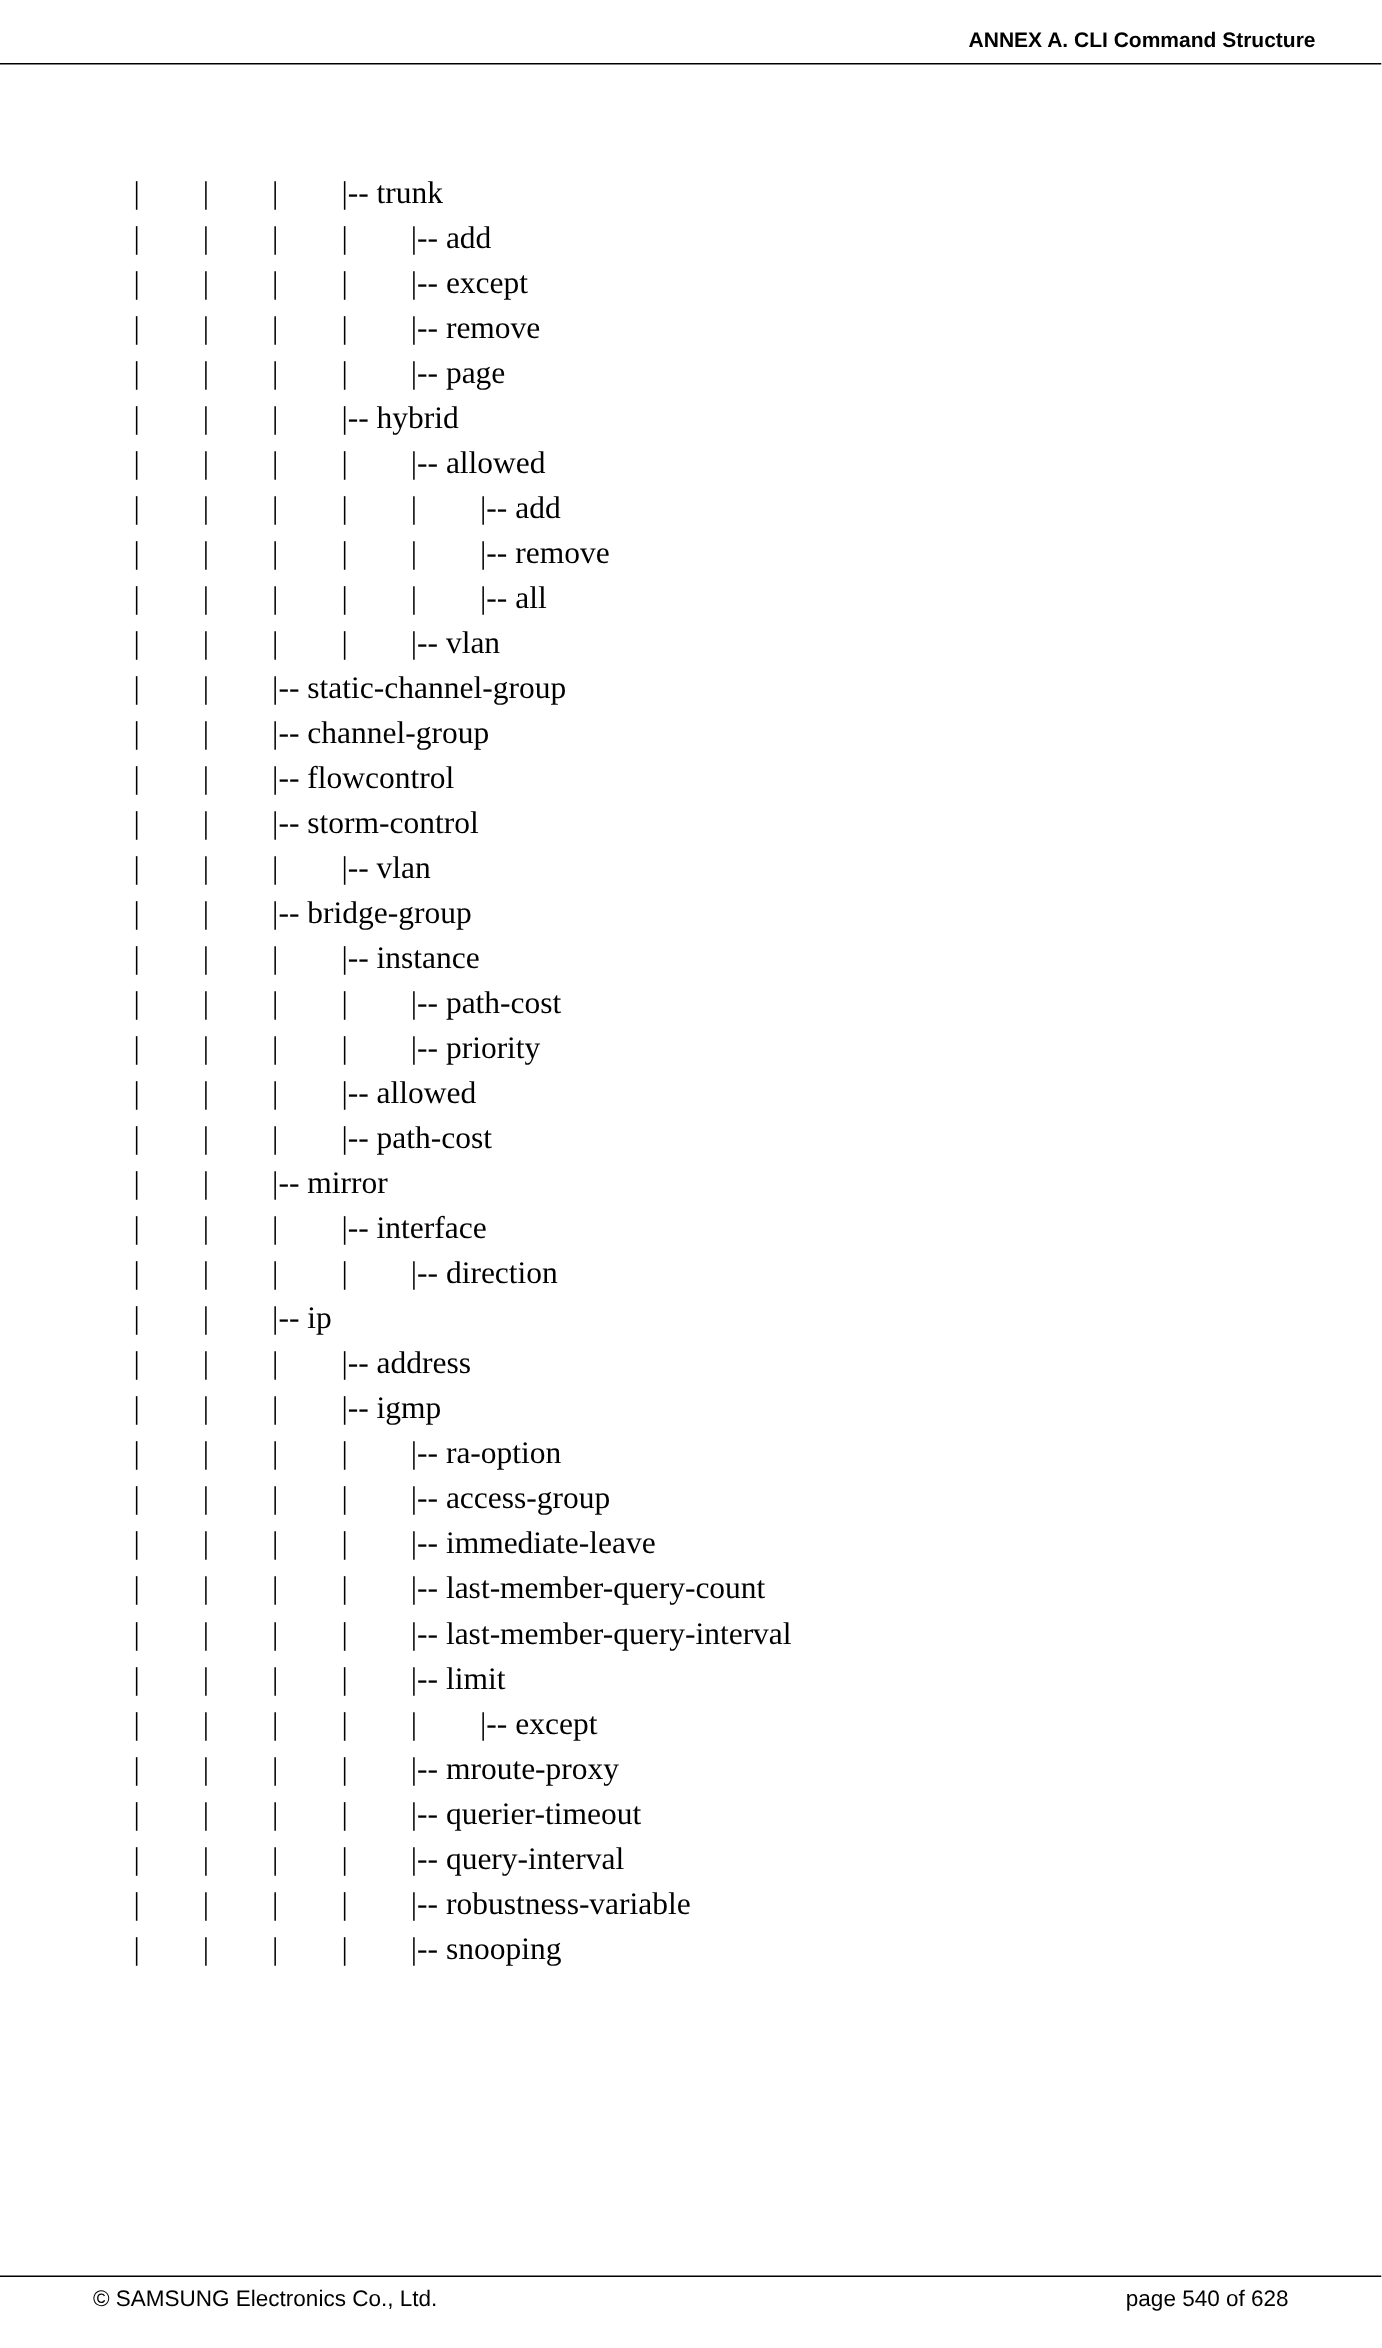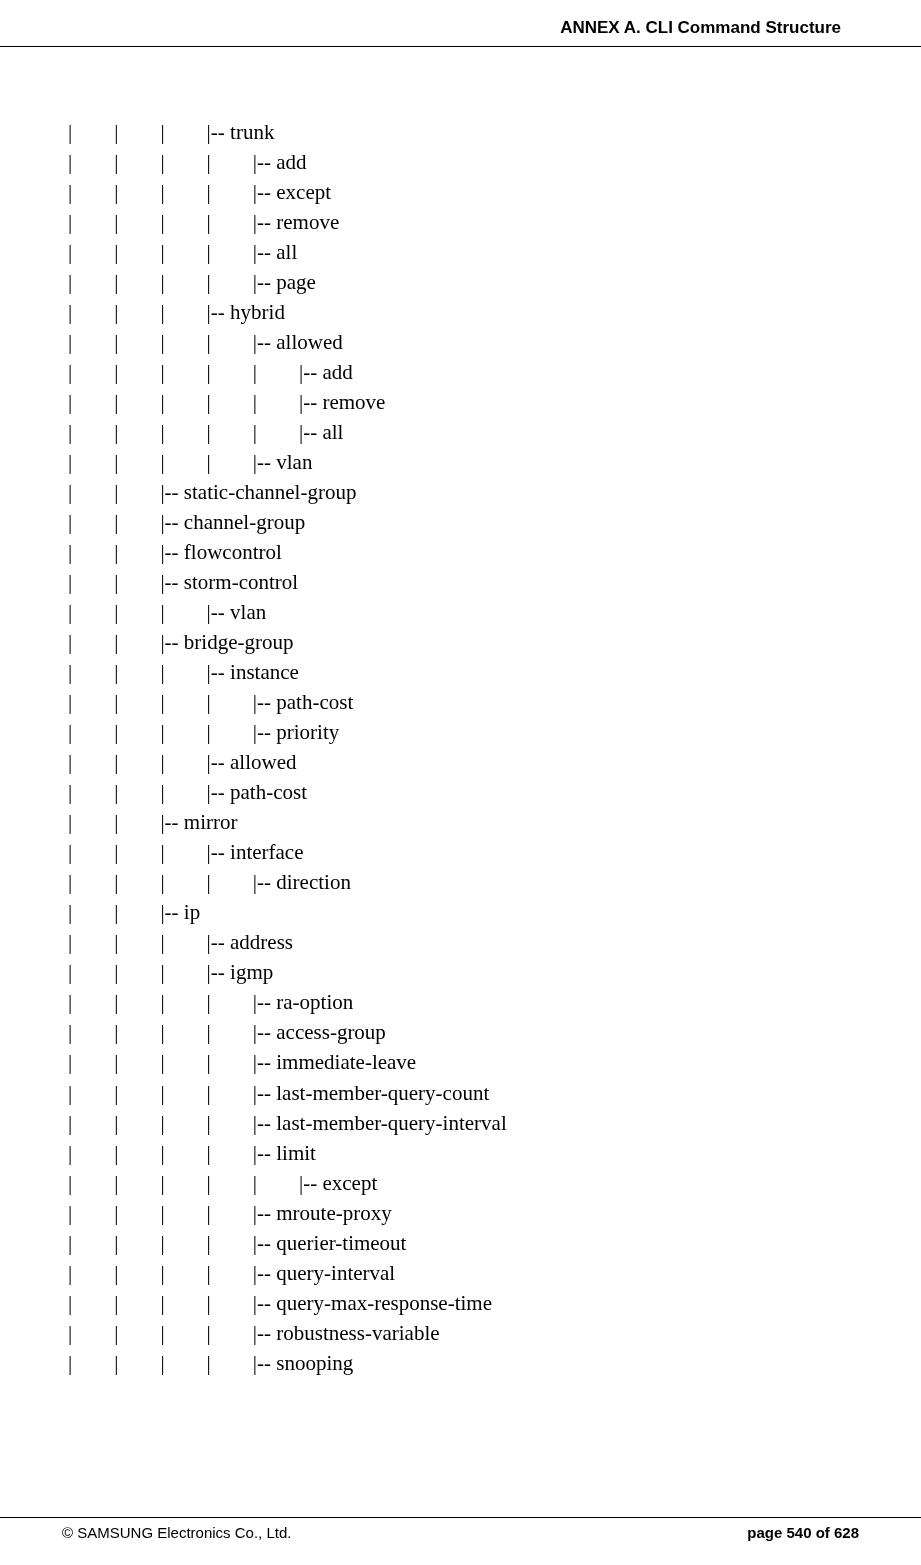--- a/index.html
+++ b/index.html
@@ -9,67 +9,67 @@
       background: #fff;
       width: 921px;
       height: 1565px;
       box-sizing: border-box;
       position: relative;
     }
     .header {
       text-align: right;
       font-family: Arial, Helvetica, sans-serif;
       font-weight: bold;
-      font-size: 17px;
-      padding: 18px 80px 8px 62px;
+      font-size: 14px;
+      padding: 18px 44px 8px 62px;
       border-bottom: 1px solid #000;
       margin: 0 0 0 0;
     }
     .content {
       padding: 70px 60px 0 68px;
       font-size: 21px;
       line-height: 1.43;
     }
     .content .line {
       white-space: pre;
+      margin-left: 21px;
     }
     .footer {
       position: absolute;
       bottom: 24px;
       left: 0;
       right: 0;
       border-top: 1px solid #000;
       padding: 6px 62px 0 62px;
       font-family: Arial, Helvetica, sans-serif;
       font-size: 15px;
       display: flex;
       justify-content: space-between;
       margin-top: 36px;
     }
     .footer .left {
       text-align: left;
     }
     .footer .right {
       text-align: left;
-      font-weight: bold;
+      font-weight: normal;
     }
   </style>
 </head>
 <body>
 
 <div class="header">
   <span>ANNEX A. CLI Command Structure</span>
 </div>
 
 <div class="content" id="tree-lines">
     <div class="line">|        |        |        |-- trunk</div>
     <div class="line">|        |        |        |        |-- add</div>
     <div class="line">|        |        |        |        |-- except</div>
     <div class="line">|        |        |        |        |-- remove</div>
-    <div class="line">|        |        |        |        |-- all</div>
     <div class="line">|        |        |        |        |-- page</div>
     <div class="line">|        |        |        |-- hybrid</div>
     <div class="line">|        |        |        |        |-- allowed</div>
     <div class="line">|        |        |        |        |        |-- add</div>
     <div class="line">|        |        |        |        |        |-- remove</div>
     <div class="line">|        |        |        |        |        |-- all</div>
     <div class="line">|        |        |        |        |-- vlan</div>
     <div class="line">|        |        |-- static-channel-group</div>
     <div class="line">|        |        |-- channel-group</div>
     <div class="line">|        |        |-- flowcontrol</div>
@@ -90,21 +90,20 @@
     <div class="line">|        |        |        |        |-- ra-option</div>
     <div class="line">|        |        |        |        |-- access-group</div>
     <div class="line">|        |        |        |        |-- immediate-leave</div>
     <div class="line">|        |        |        |        |-- last-member-query-count</div>
     <div class="line">|        |        |        |        |-- last-member-query-interval</div>
     <div class="line">|        |        |        |        |-- limit</div>
     <div class="line">|        |        |        |        |        |-- except</div>
     <div class="line">|        |        |        |        |-- mroute-proxy</div>
     <div class="line">|        |        |        |        |-- querier-timeout</div>
     <div class="line">|        |        |        |        |-- query-interval</div>
-    <div class="line">|        |        |        |        |-- query-max-response-time</div>
     <div class="line">|        |        |        |        |-- robustness-variable</div>
     <div class="line">|        |        |        |        |-- snooping</div>
   </div>
 
 <div class="footer">
   <span class="left">© SAMSUNG Electronics Co., Ltd.</span>
   <span class="right">page 540 of 628</span>
 </div>
 
 </body></html>

